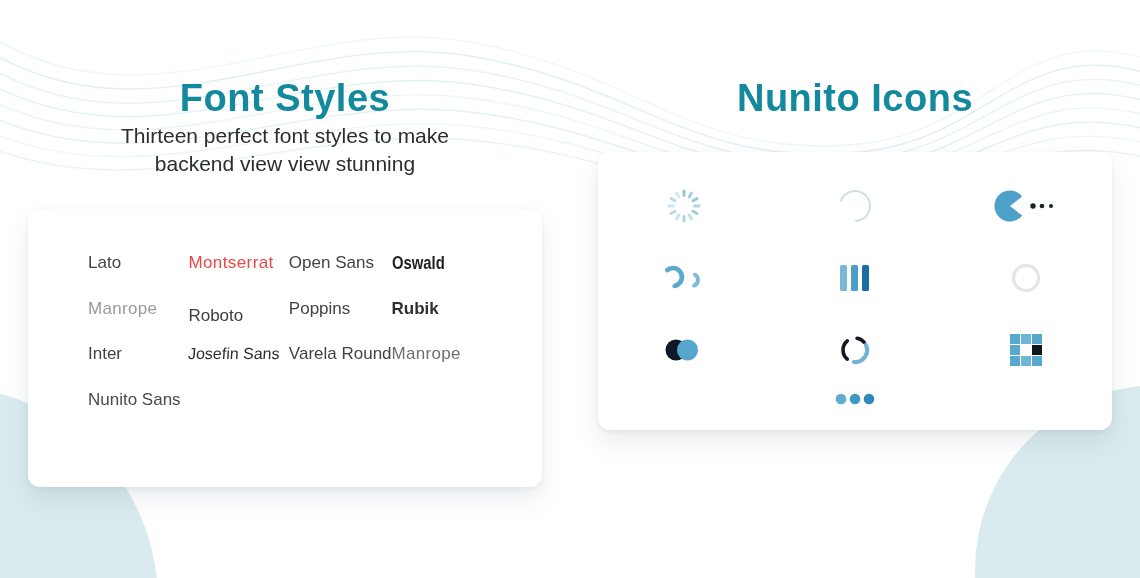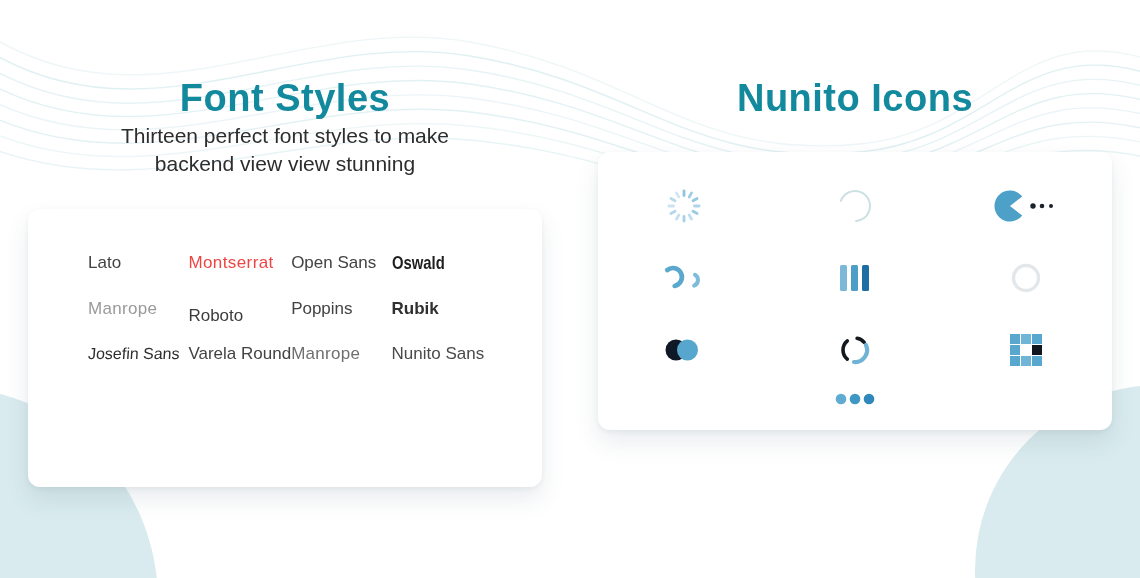--- a/index.html
+++ b/index.html
@@ -93,20 +93,21 @@
     <div class="card">
       <div class="font-grid">
         <div class="font-item f0">Lato</div>
         <div class="font-item f1">Montserrat</div>
         <div class="font-item f2">Open Sans</div>
         <div class="font-item f3">Oswald</div>
         <div class="font-item f4">Manrope</div>
         <div class="font-item f5">Roboto</div>
         <div class="font-item f6">Poppins</div>
         <div class="font-item f7">Rubik</div>
+        <div class="font-item f8">Inter</div>
         <div class="font-item f9">Josefin Sans</div>
         <div class="font-item f10">Varela Round</div>
         <div class="font-item f11">Manrope</div>
         <div class="font-item f12">Nunito Sans</div>
       </div>
     </div>
   </div>
 
   <div class="col">
     <h1 class="section-title">Nunito Icons</h1>

